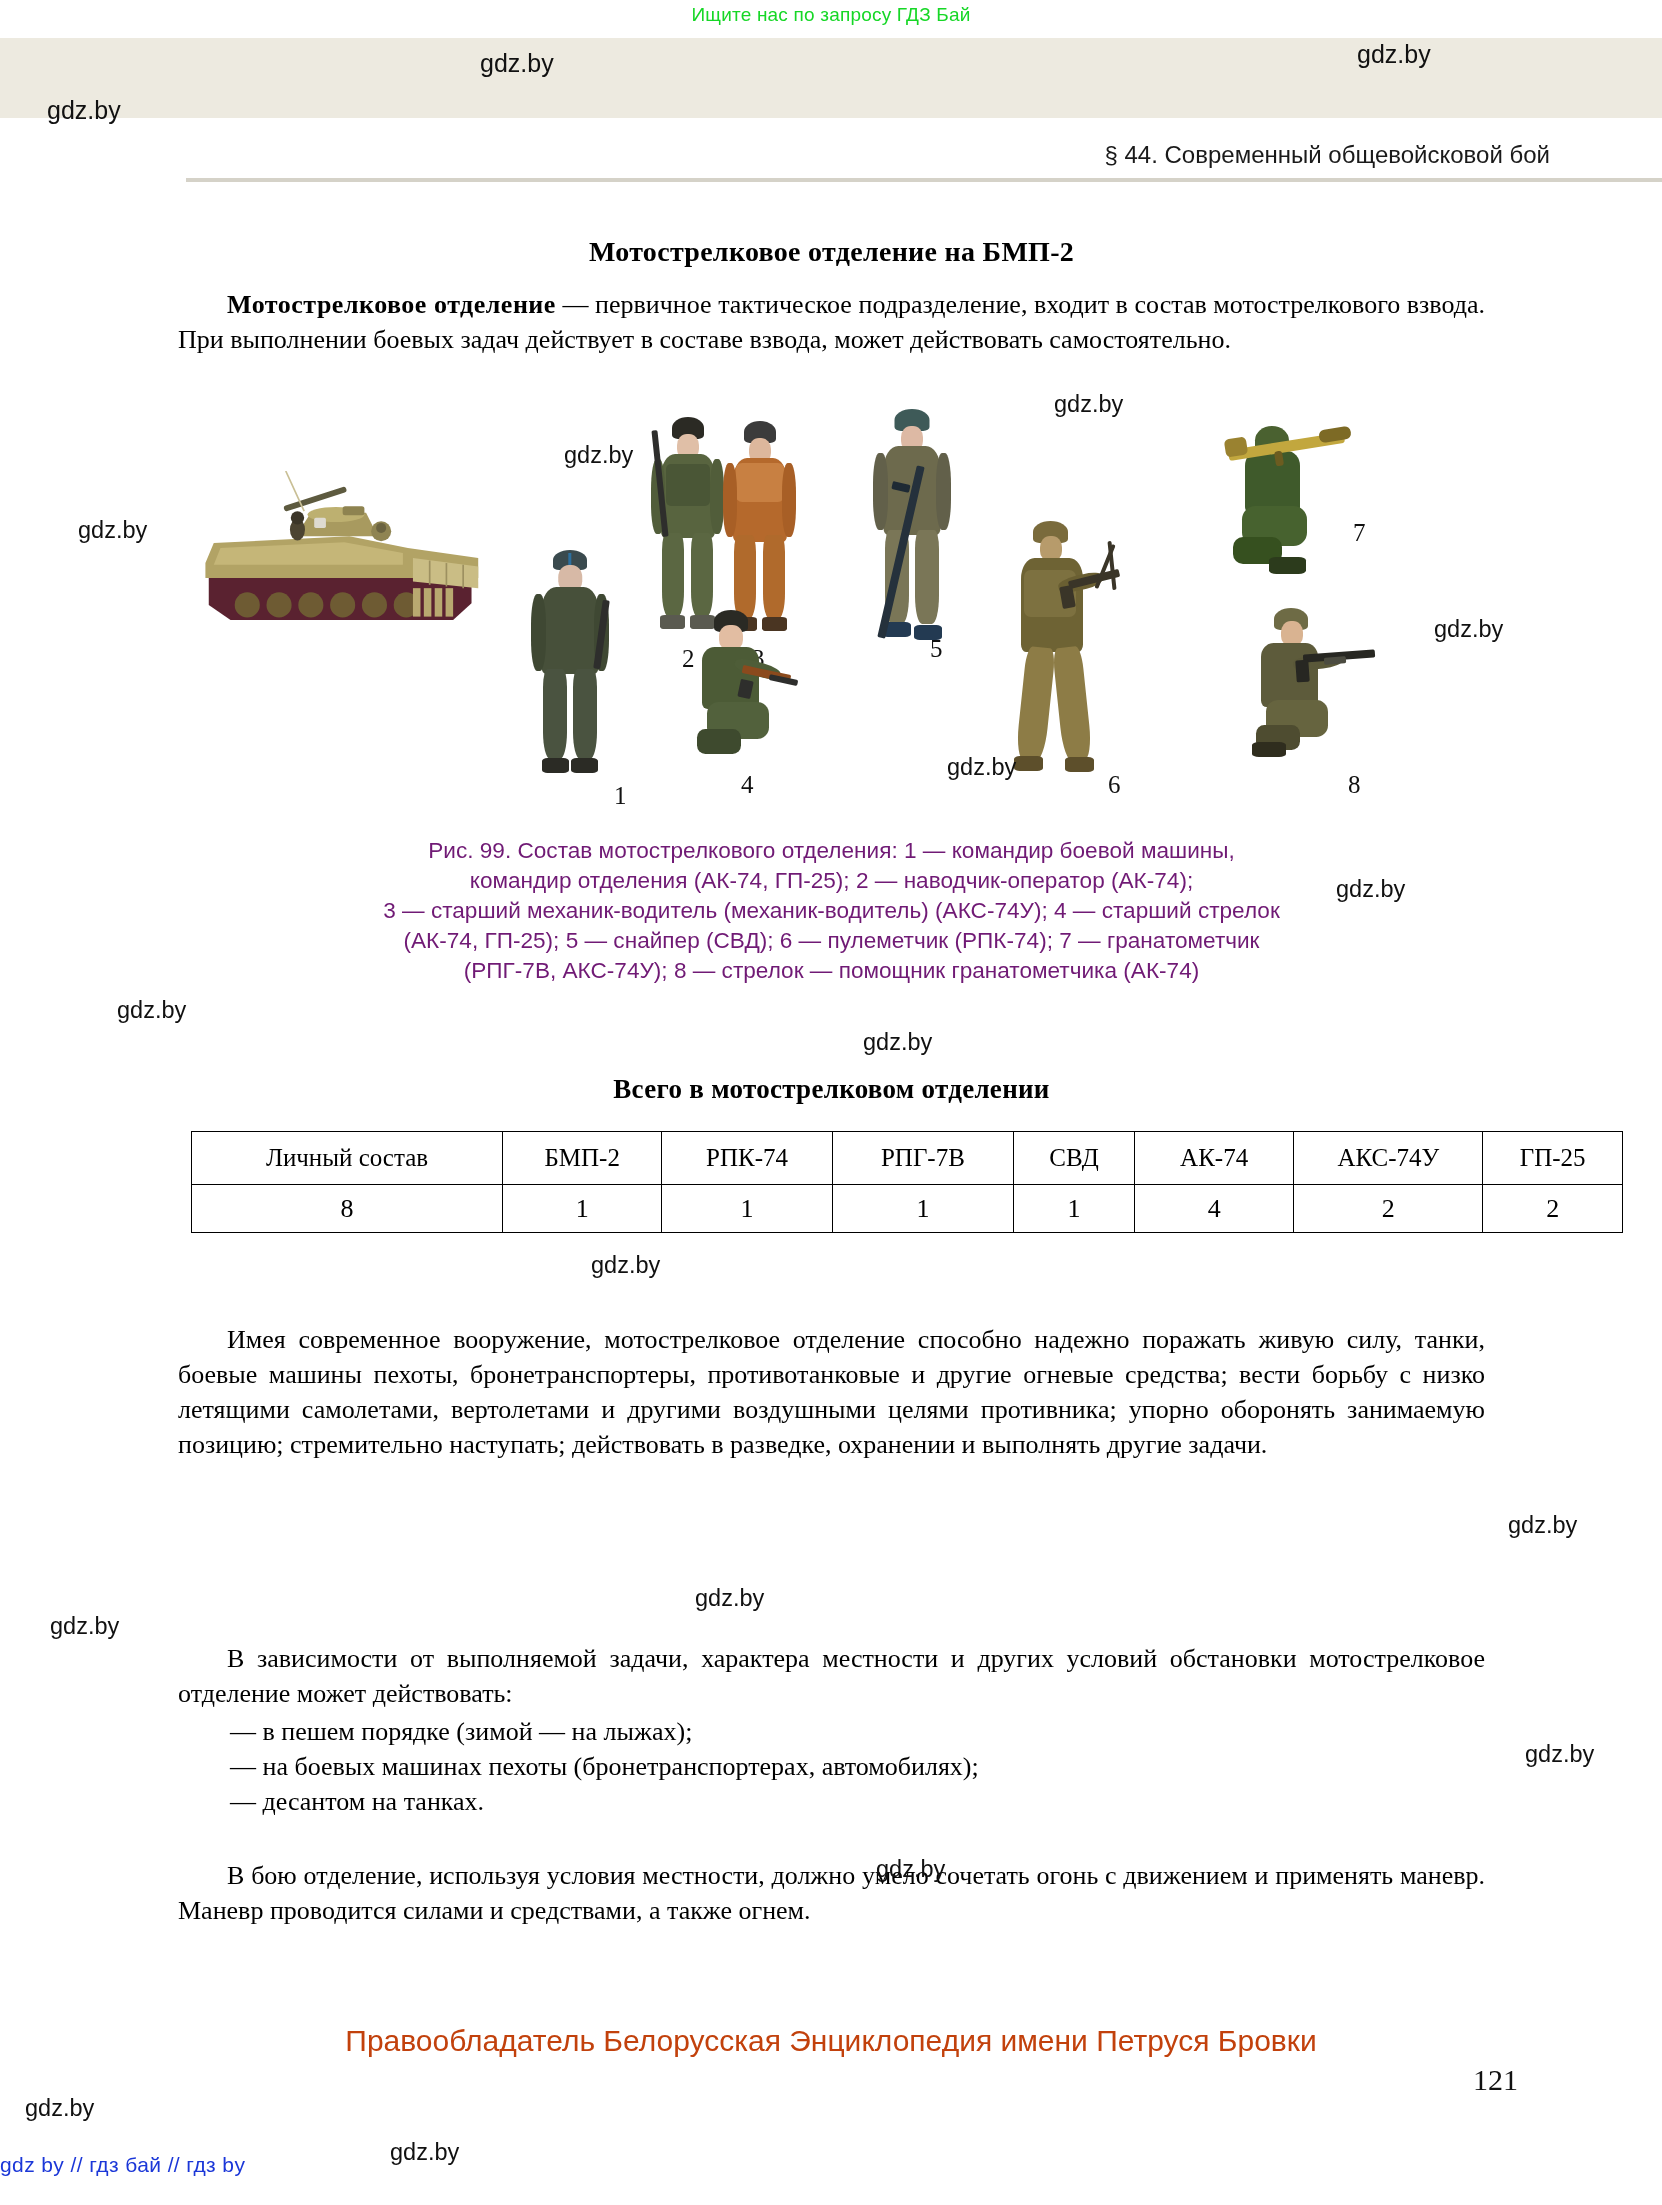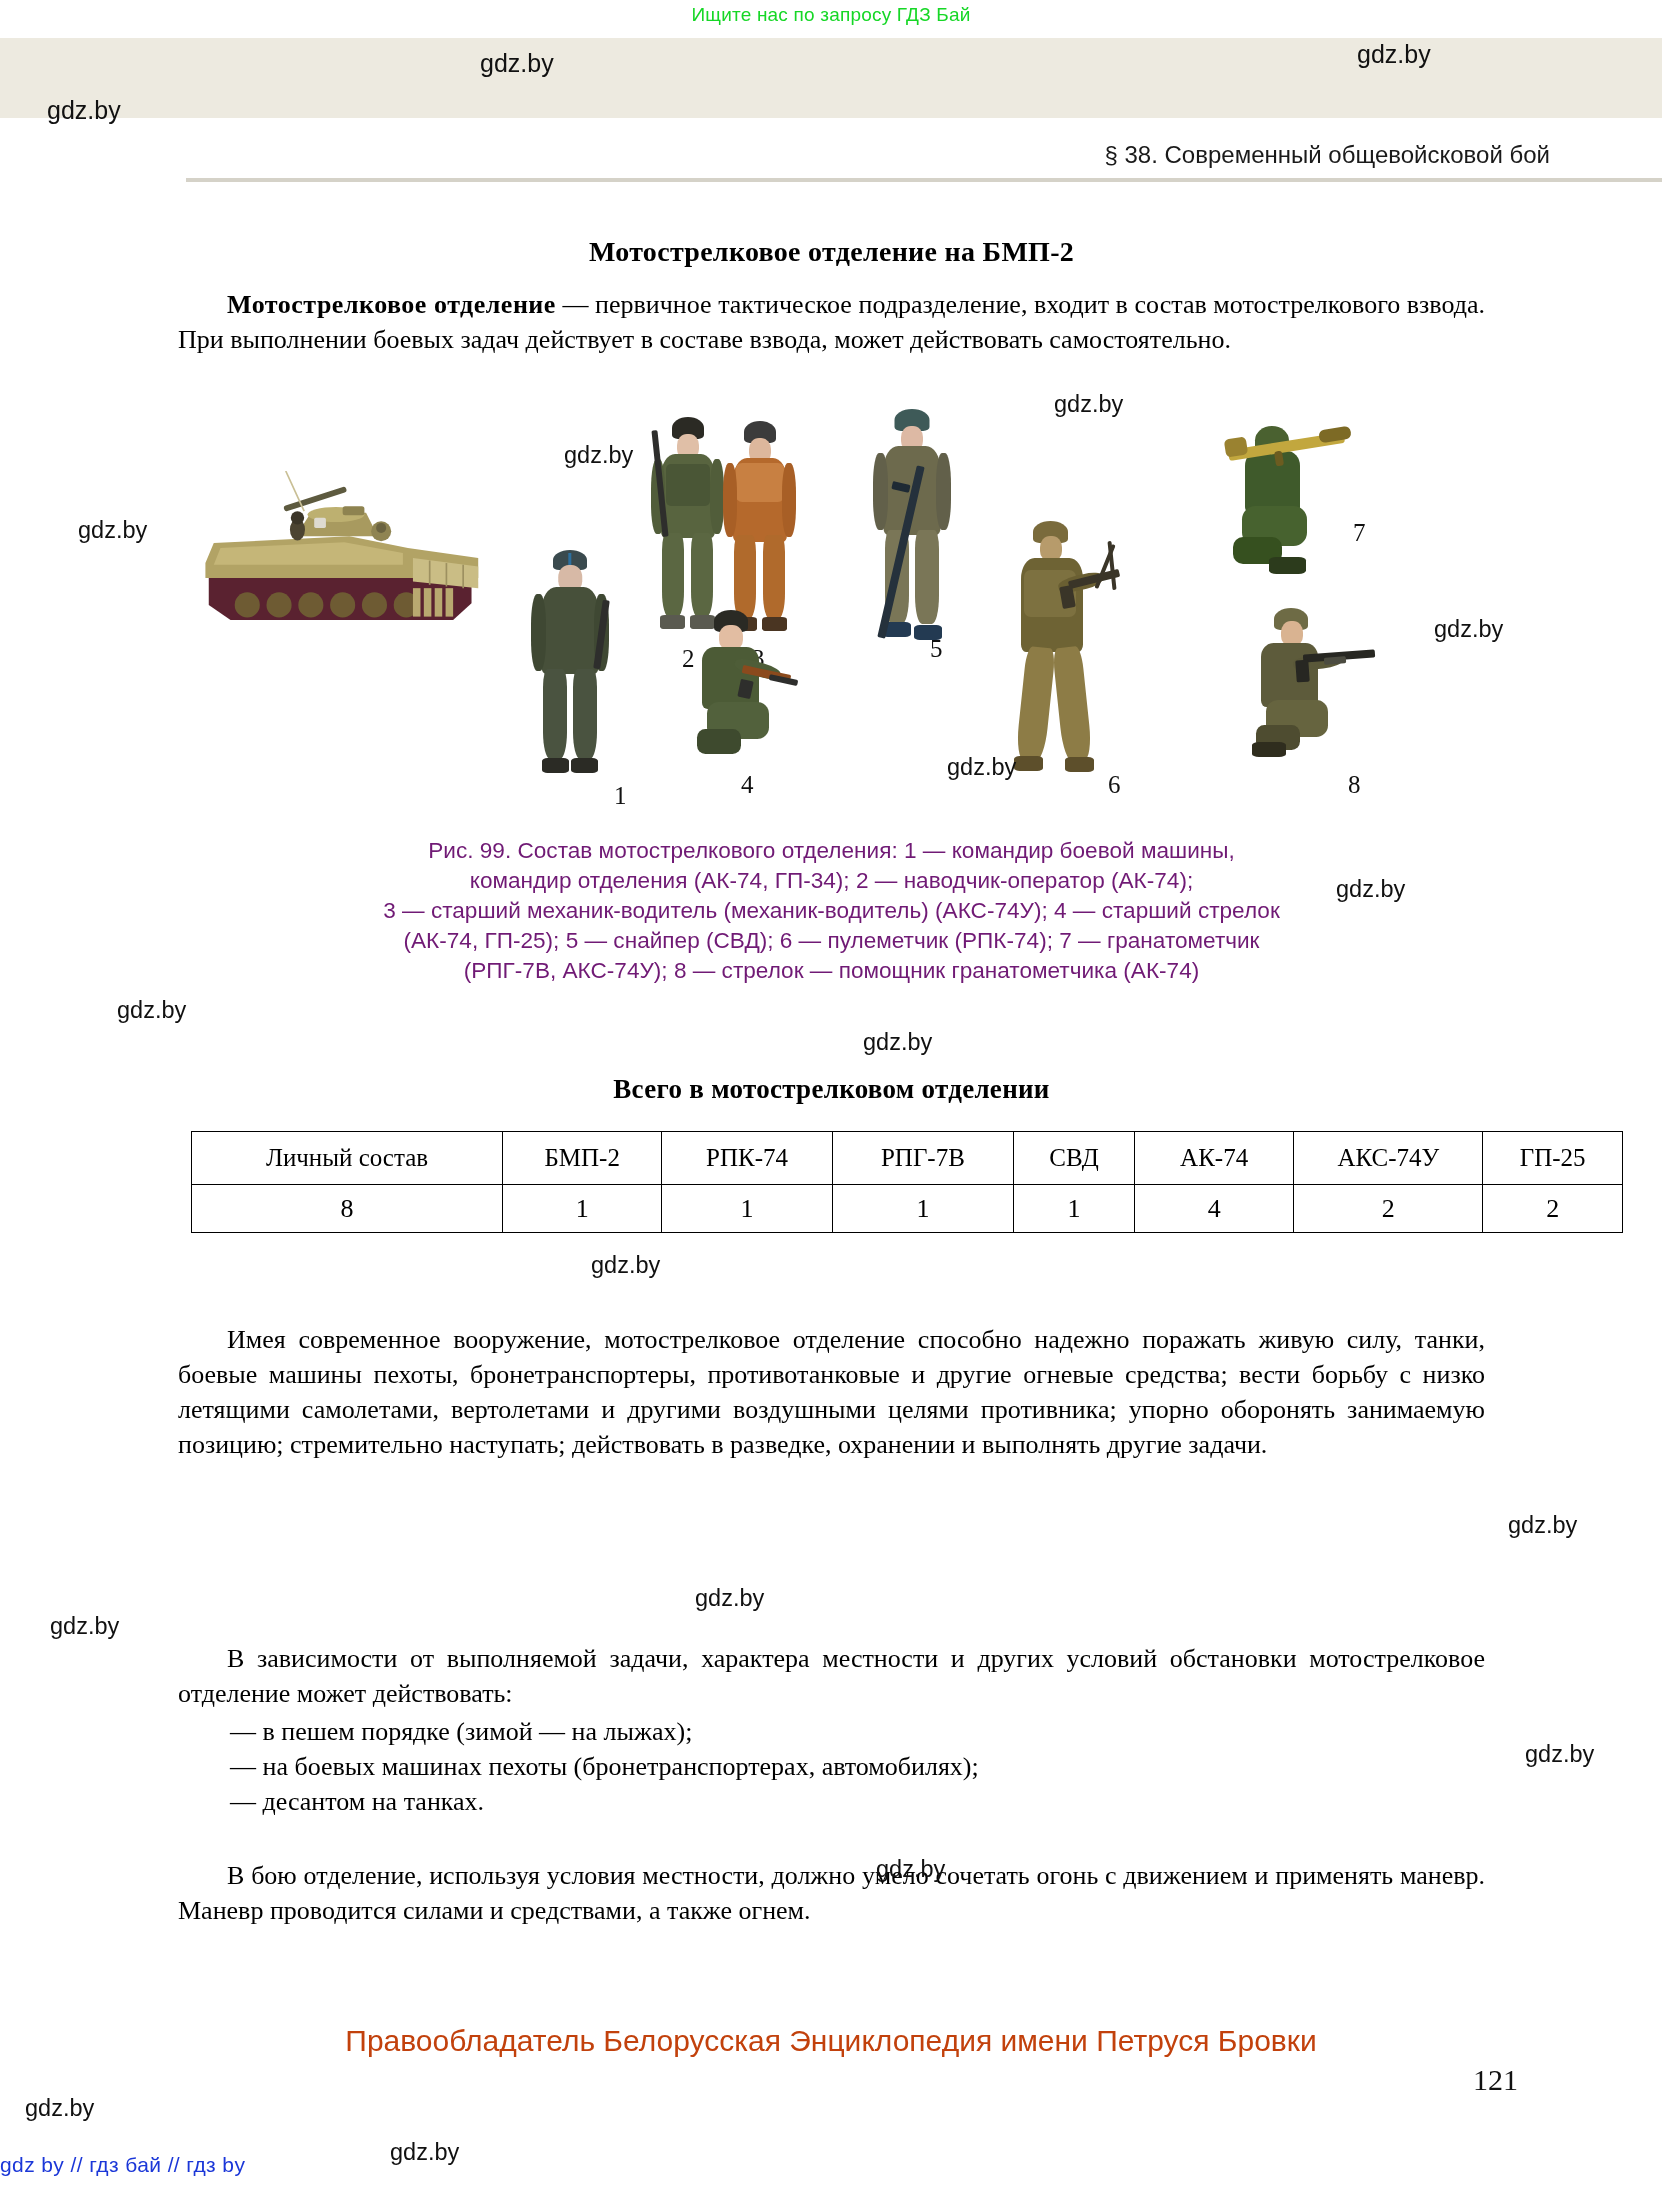--- a/index.html
+++ b/index.html
@@ -231,21 +231,21 @@
 <body>
 
 <div id="page">
 
   <div class="promo-strip">
     <span class="promo-text" style="color: rgb(22, 215, 38);">Ищите нас по запросу ГДЗ Бай</span>
   </div>
 
   <div class="beige-band"></div>
 
-  <div class="running-head">§ 38. Современный общевойсковой бой</div>
+  <div class="running-head">§ 44. Современный общевойсковой бой</div>
   <div class="head-rule"></div>
 
   <div class="col sec-title" style="top:236px;text-align:center;">Мотострелковое отделение на БМП-2</div>
 
   <div class="col para indent" style="top:287px;">
     <span class="lead">Мотострелковое  отделение</span><span> — первичное тактическое подразделение, входит в состав мотострелкового взвода. При выполнении боевых задач действует в составе взвода, может действовать самостоятельно.</span>
   </div>
 
   <div class="figure-box">
 
@@ -414,21 +414,21 @@
       <div class="gun" style="left:59px; top:44px; width:72px; height:7.5px; background:#272722; transform:rotate(-4deg);"></div>
       <div class="gun" style="left:52px; top:52px; width:13.4px; height:22px; background:#272722; transform:rotate(-4deg);"></div>
       <div class="gunwood" style="left:80px; top:49px; width:22px; height:6.7px; background:#4b4b40; transform:rotate(-4deg);"></div>
     </div>
     <div class="fig-num" style="left:1170px; top:379px;">8</div>
 
   </div>
 
   <div class="caption">
     <div>Рис. 99. Состав мотострелкового отделения: 1 — командир боевой машины,</div>
-    <div>командир отделения (АК-74, ГП-34); 2 — наводчик-оператор (АК-74);</div>
+    <div>командир отделения (АК-74, ГП-25); 2 — наводчик-оператор (АК-74);</div>
     <div>3 — старший механик-водитель (механик-водитель) (АКС-74У); 4 — старший стрелок</div>
     <div>(АК-74, ГП-25); 5 — снайпер (СВД); 6 — пулеметчик (РПК-74); 7 — гранатометчик</div>
     <div>(РПГ-7В, АКС-74У); 8 — стрелок — помощник гранатометчика (АК-74)</div>
   </div>
 
   <div class="table-title">Всего в мотострелковом отделении</div>
 
   <table class="stats">
     <tbody>
       <tr class="hdr">

